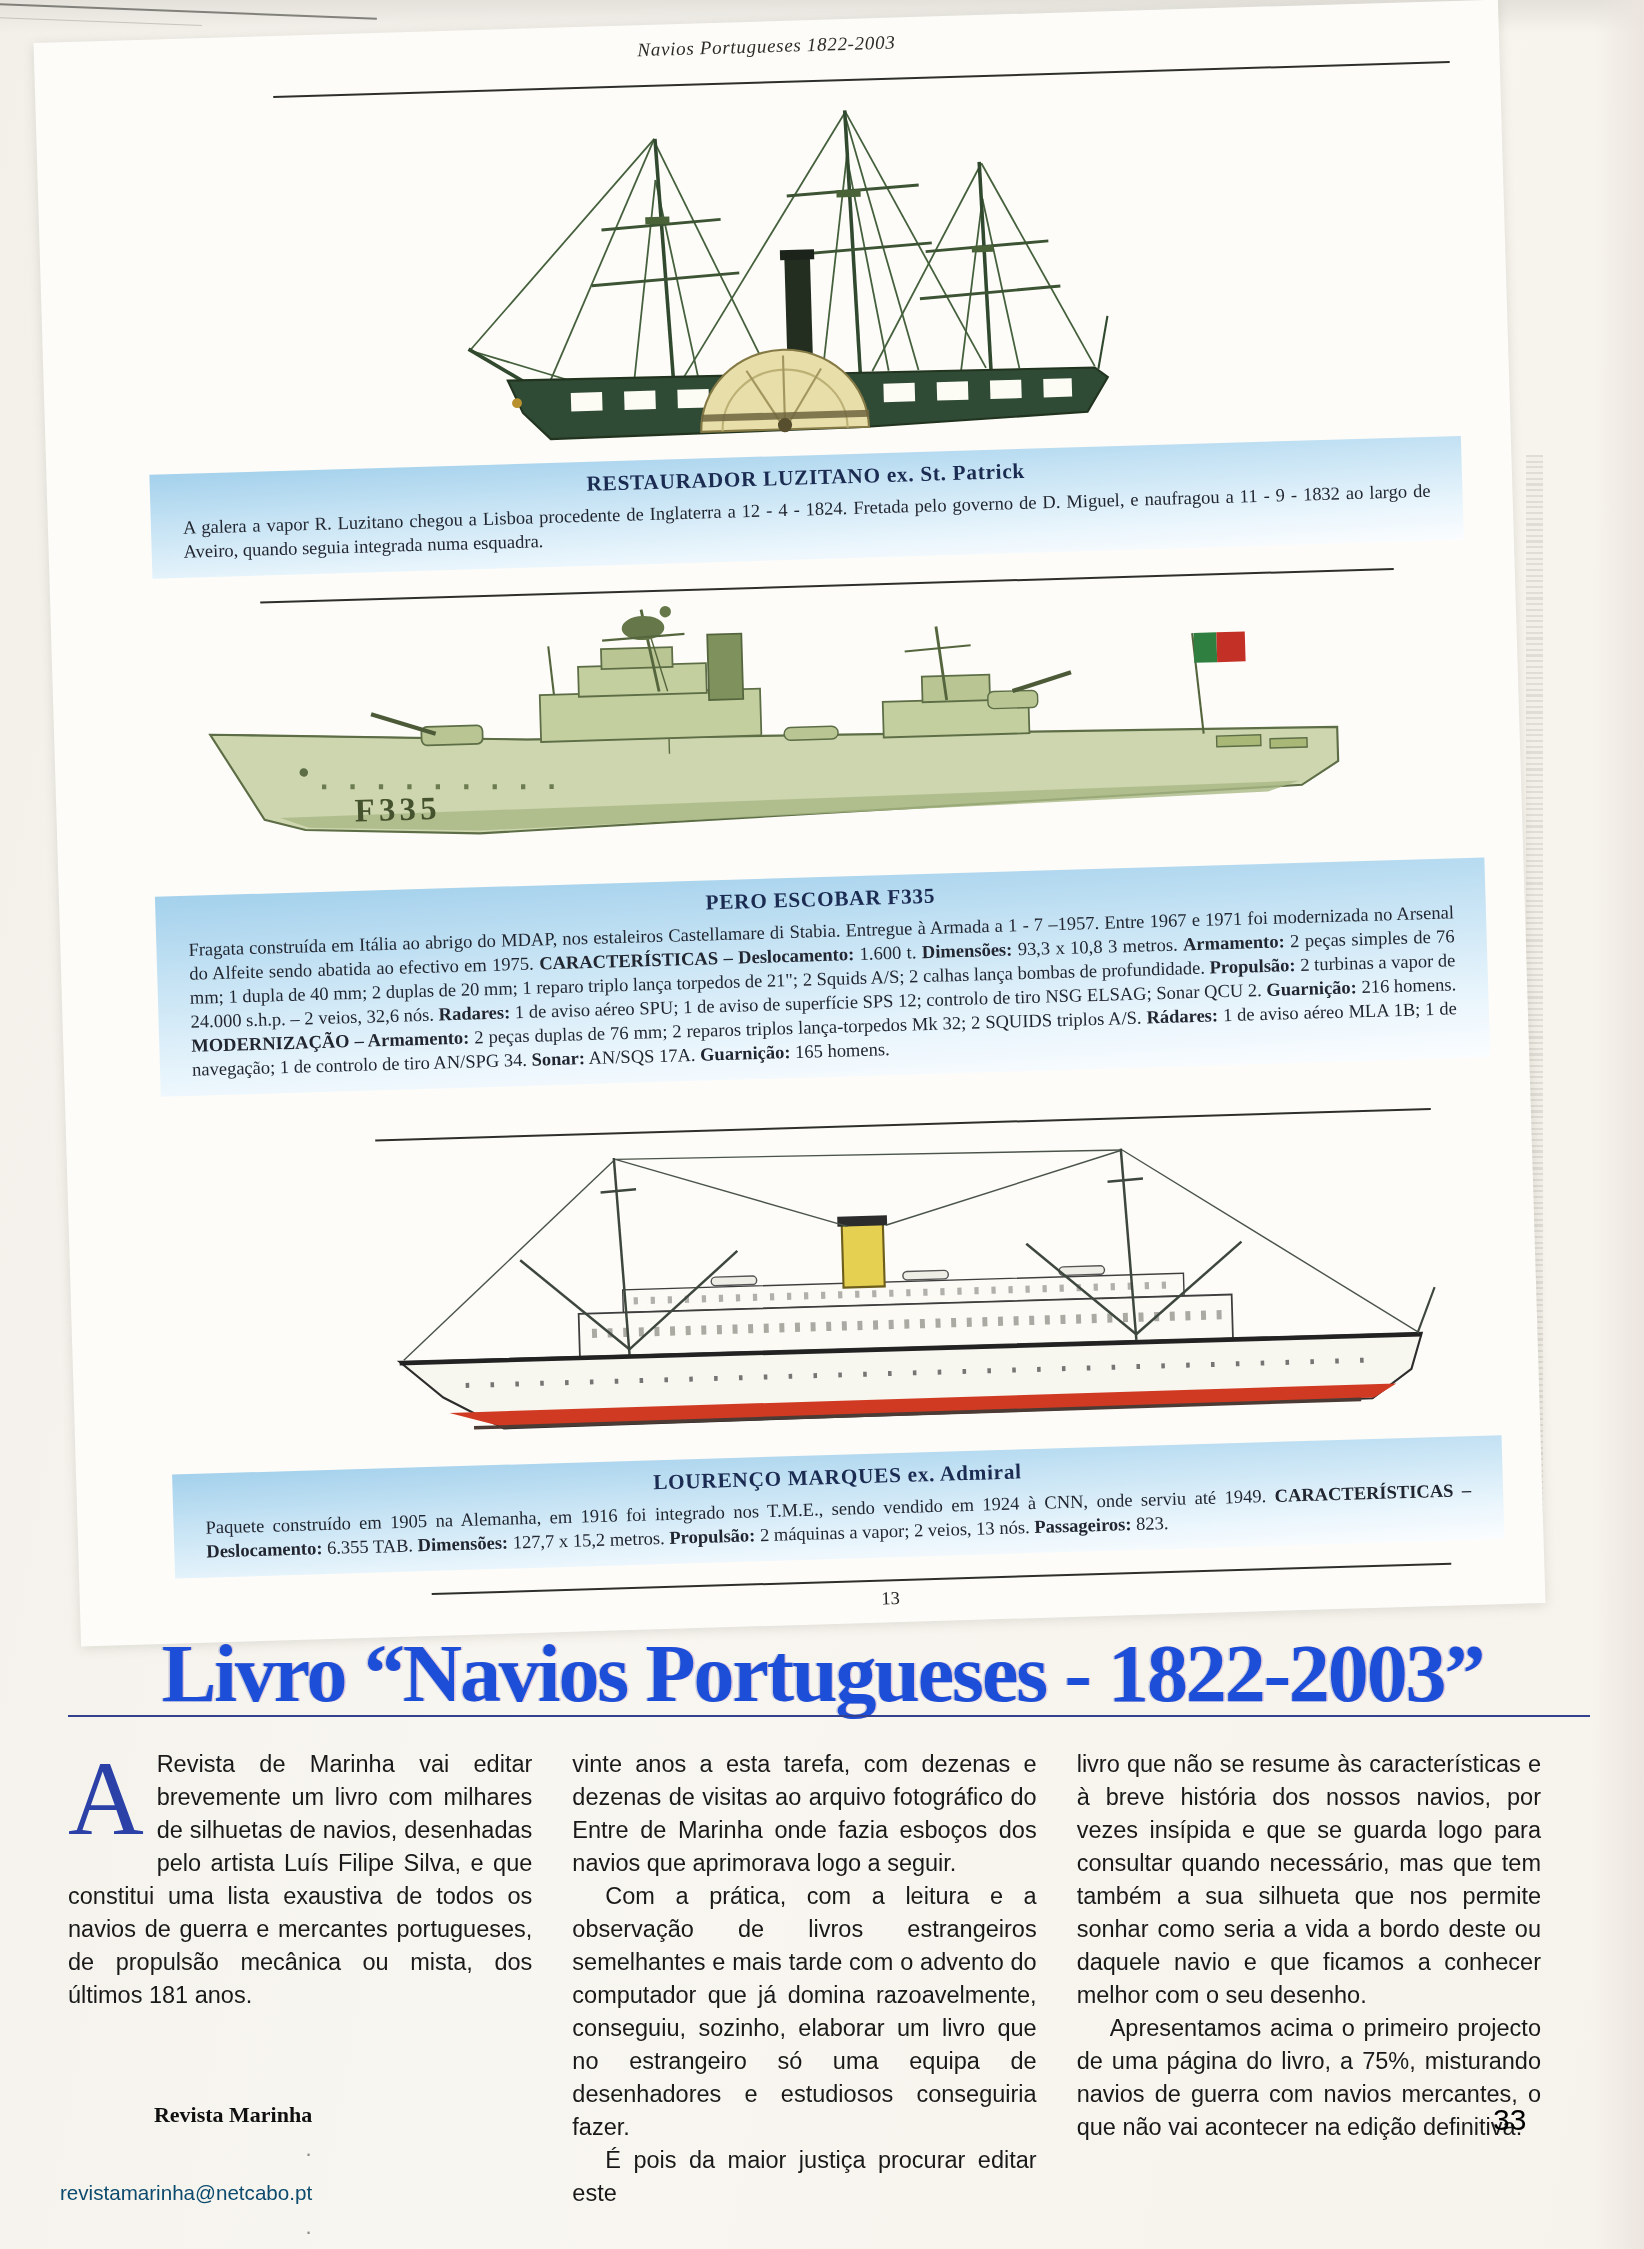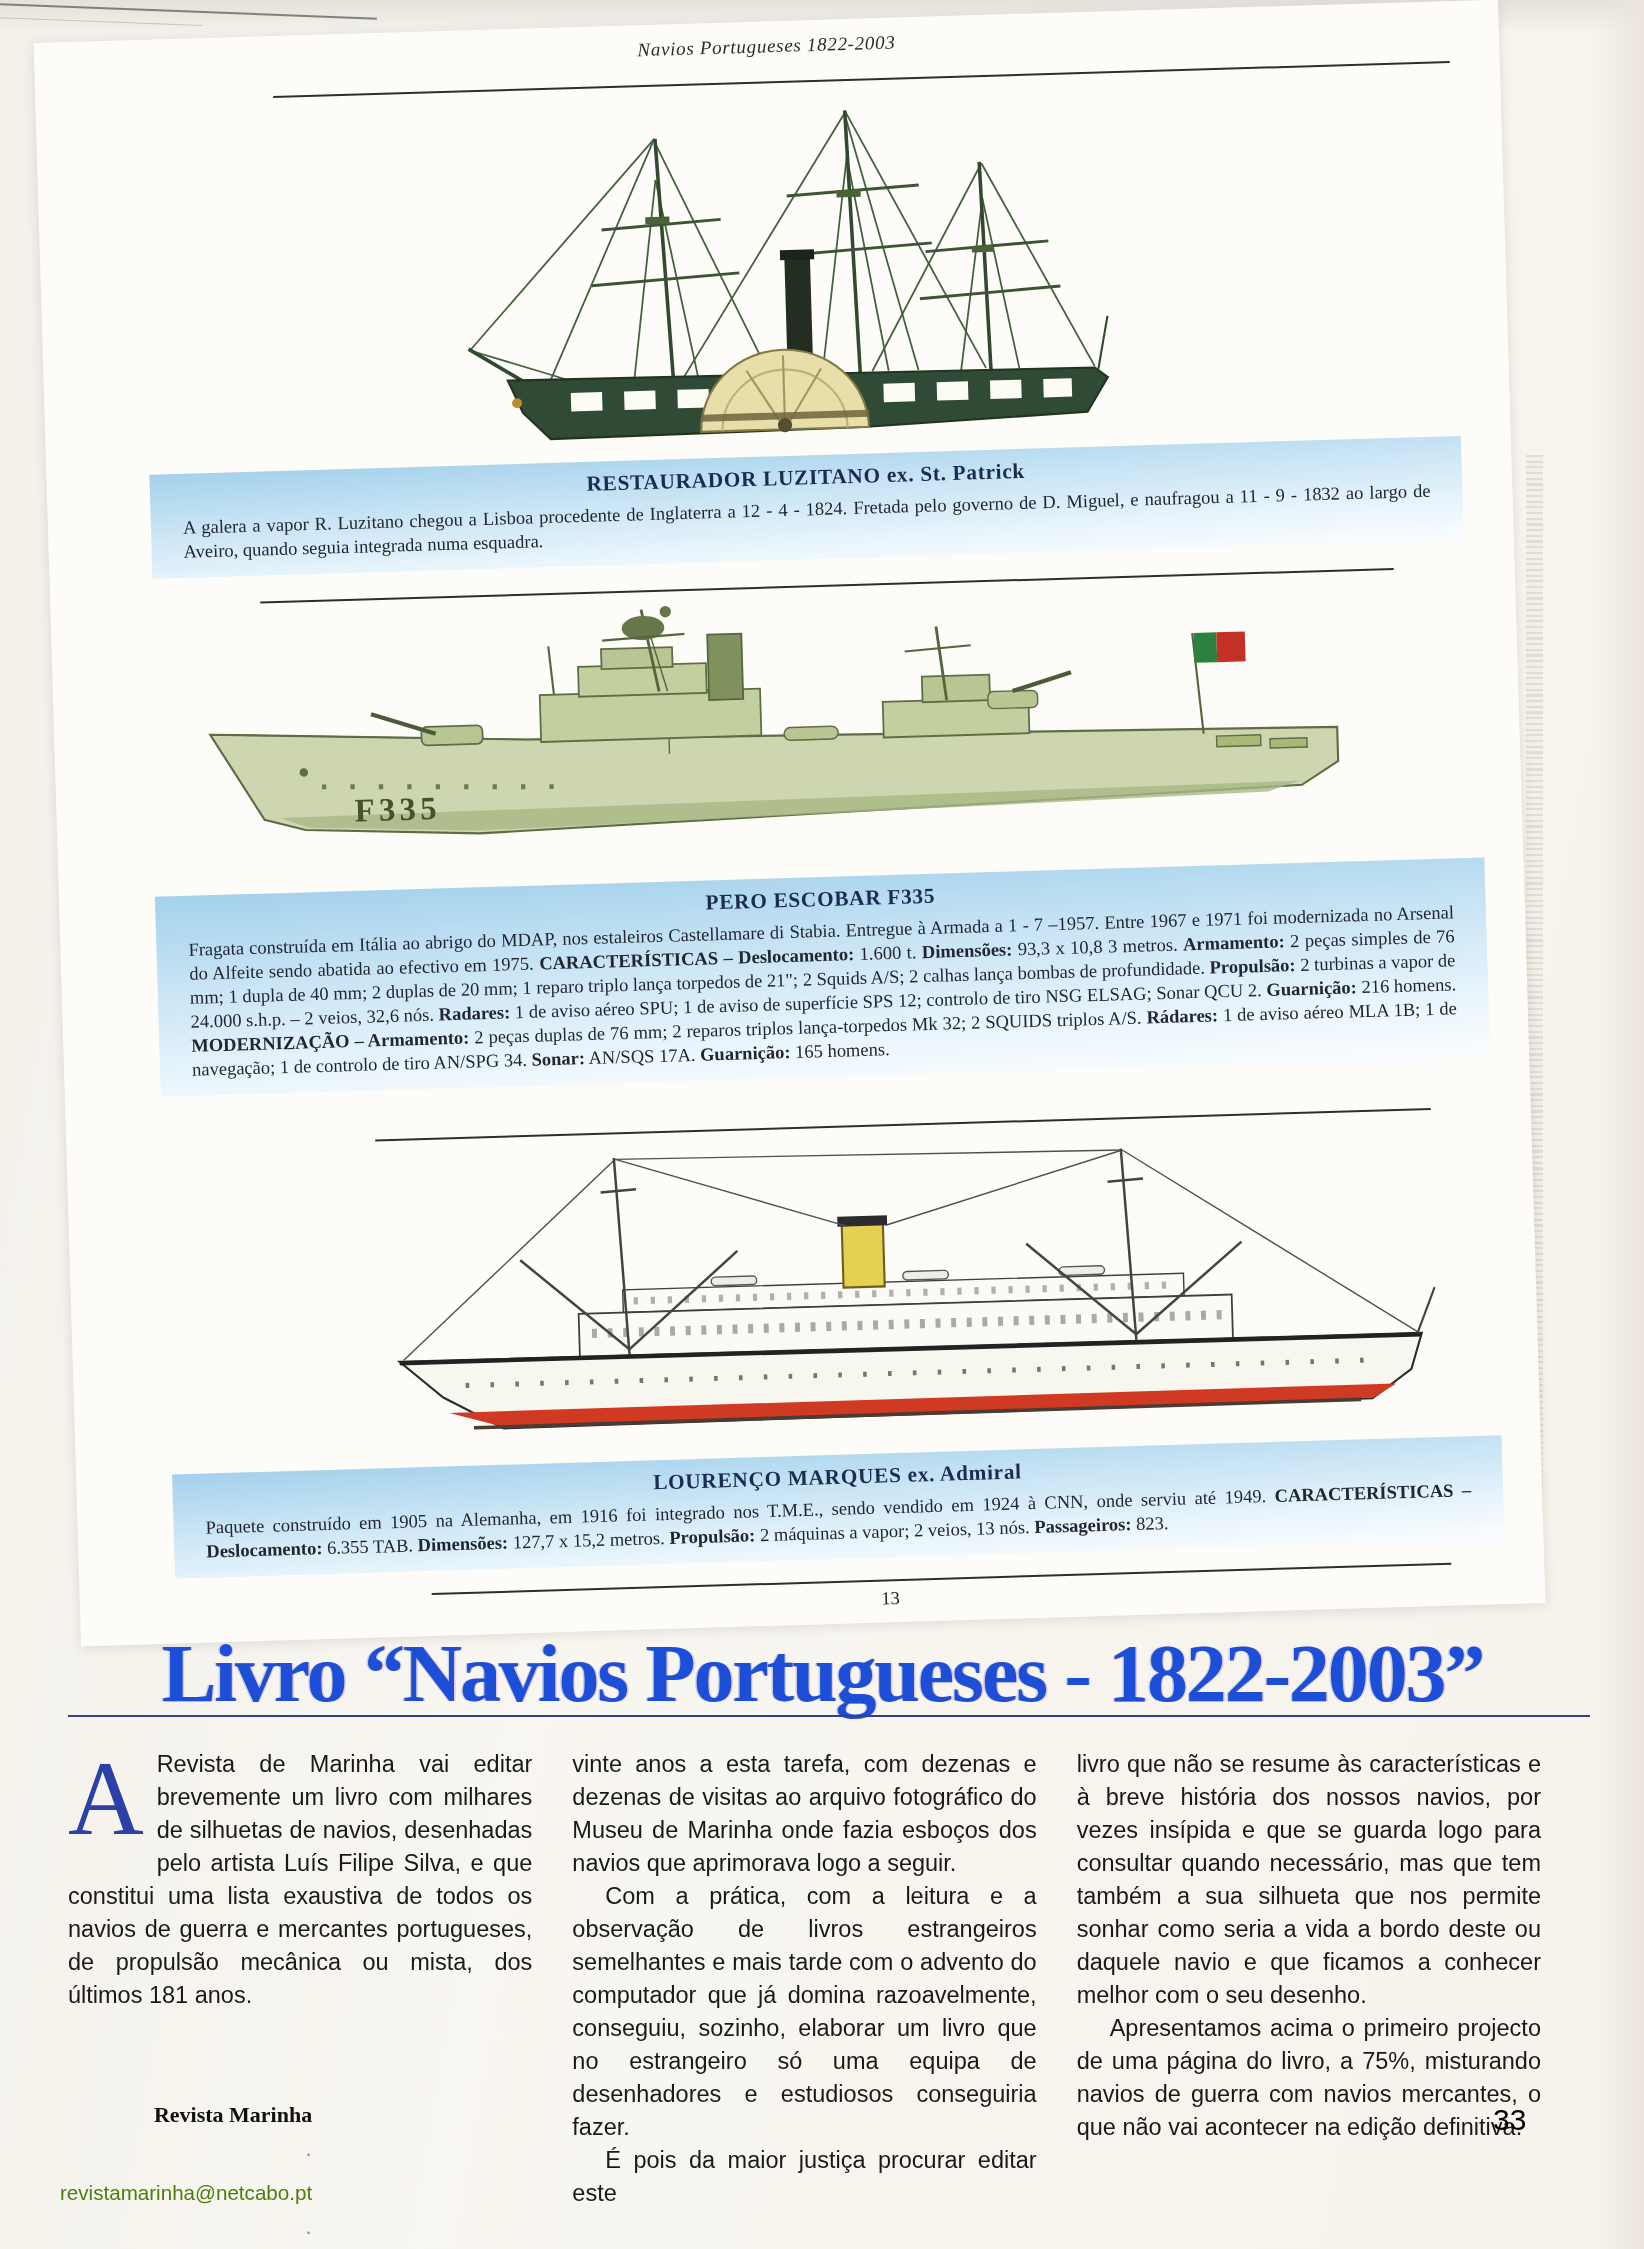--- a/index.html
+++ b/index.html
@@ -59,21 +59,21 @@
   .para{margin:0;font-family:"Liberation Sans",sans-serif;font-size:23.5px;line-height:33px;
     color:#191919;text-align:justify;}
   .para.indent{text-indent:33px;}
   .dropcap{float:left;font-family:"Liberation Serif",serif;font-size:105px;line-height:100px;
     color:#2c41a8;padding:1.4px 12.8px 0 0;}
 
   
   .footer{position:absolute;top:2102px;left:60px;display:flex;align-items:flex-end;gap:14.2px;flex-direction:column;}
   .brand{font-family:"Liberation Serif",serif;font-weight:bold;font-size:22px;color:#101010;}
   .sep{color:#888;font-size:21.3px;font-family:"Liberation Sans",sans-serif;}
-  .email,.issue{font-family:"Liberation Sans",sans-serif;font-size:20.6px;color:#4d7c0f;}
+  .email,.issue{font-family:"Liberation Sans",sans-serif;font-size:20.6px;color:#0c4a6e;}
   .pageno{position:absolute;top:2103px;left:1493px;font-family:"Liberation Sans",sans-serif;
     font-size:30px;color:#000000;}
 </style>
 </head>
 <body>
 
 <div class="top-shade"></div>
 <div class="right-shade"></div>
 <div class="scan-line scan-line-1"></div>
 <div class="scan-line scan-line-2"></div>
@@ -237,21 +237,21 @@
 </section>
 
 <h1 class="headline">Livro “Navios Portugueses - 1822-2003”</h1>
 <div class="headline-rule"></div>
 
 <div class="columns">
   <div class="col">
     <p class="para"><span class="dropcap">A</span><span>Revista de Marinha vai editar brevemente um livro com milhares de silhuetas de navios, desenhadas pelo artista Luís Filipe Silva, e que constitui uma lista exaustiva de todos os navios de guerra e mercantes portugueses, de propulsão mecânica ou mista, dos últimos 181 anos.</span></p>
   </div>
   <div class="col">
-    <p class="para">vinte anos a esta tarefa, com dezenas e dezenas de visitas ao arquivo fotográfico do Museu de Marinha onde fazia esboços dos navios que aprimorava logo a seguir.</p>
+    <p class="para">vinte anos a esta tarefa, com dezenas e dezenas de visitas ao arquivo fotográfico do Entre de Marinha onde fazia esboços dos navios que aprimorava logo a seguir.</p>
     <p class="para indent">Com a prática, com a leitura e a observação de livros estrangeiros semelhantes e mais tarde com o advento do computador que já domina razoavelmente, conseguiu, sozinho, elaborar um livro que no estrangeiro só uma equipa de desenhadores e estudiosos conseguiria fazer.</p>
     <p class="para indent">É pois da maior justiça procurar editar este</p>
   </div>
   <div class="col">
     <p class="para">livro que não se resume às características e à breve história dos nossos navios, por vezes insípida e que se guarda logo para consultar quando necessário, mas que tem também a sua silhueta que nos permite sonhar como seria a vida a bordo deste ou daquele navio e que ficamos a conhecer melhor com o seu desenho.</p>
     <p class="para indent">Apresentamos acima o primeiro projecto de uma página do livro, a 75%, misturando navios de guerra com navios mercantes, o que não vai acontecer na edição definitiva.</p>
   </div>
 </div>
 
 <footer class="footer">

